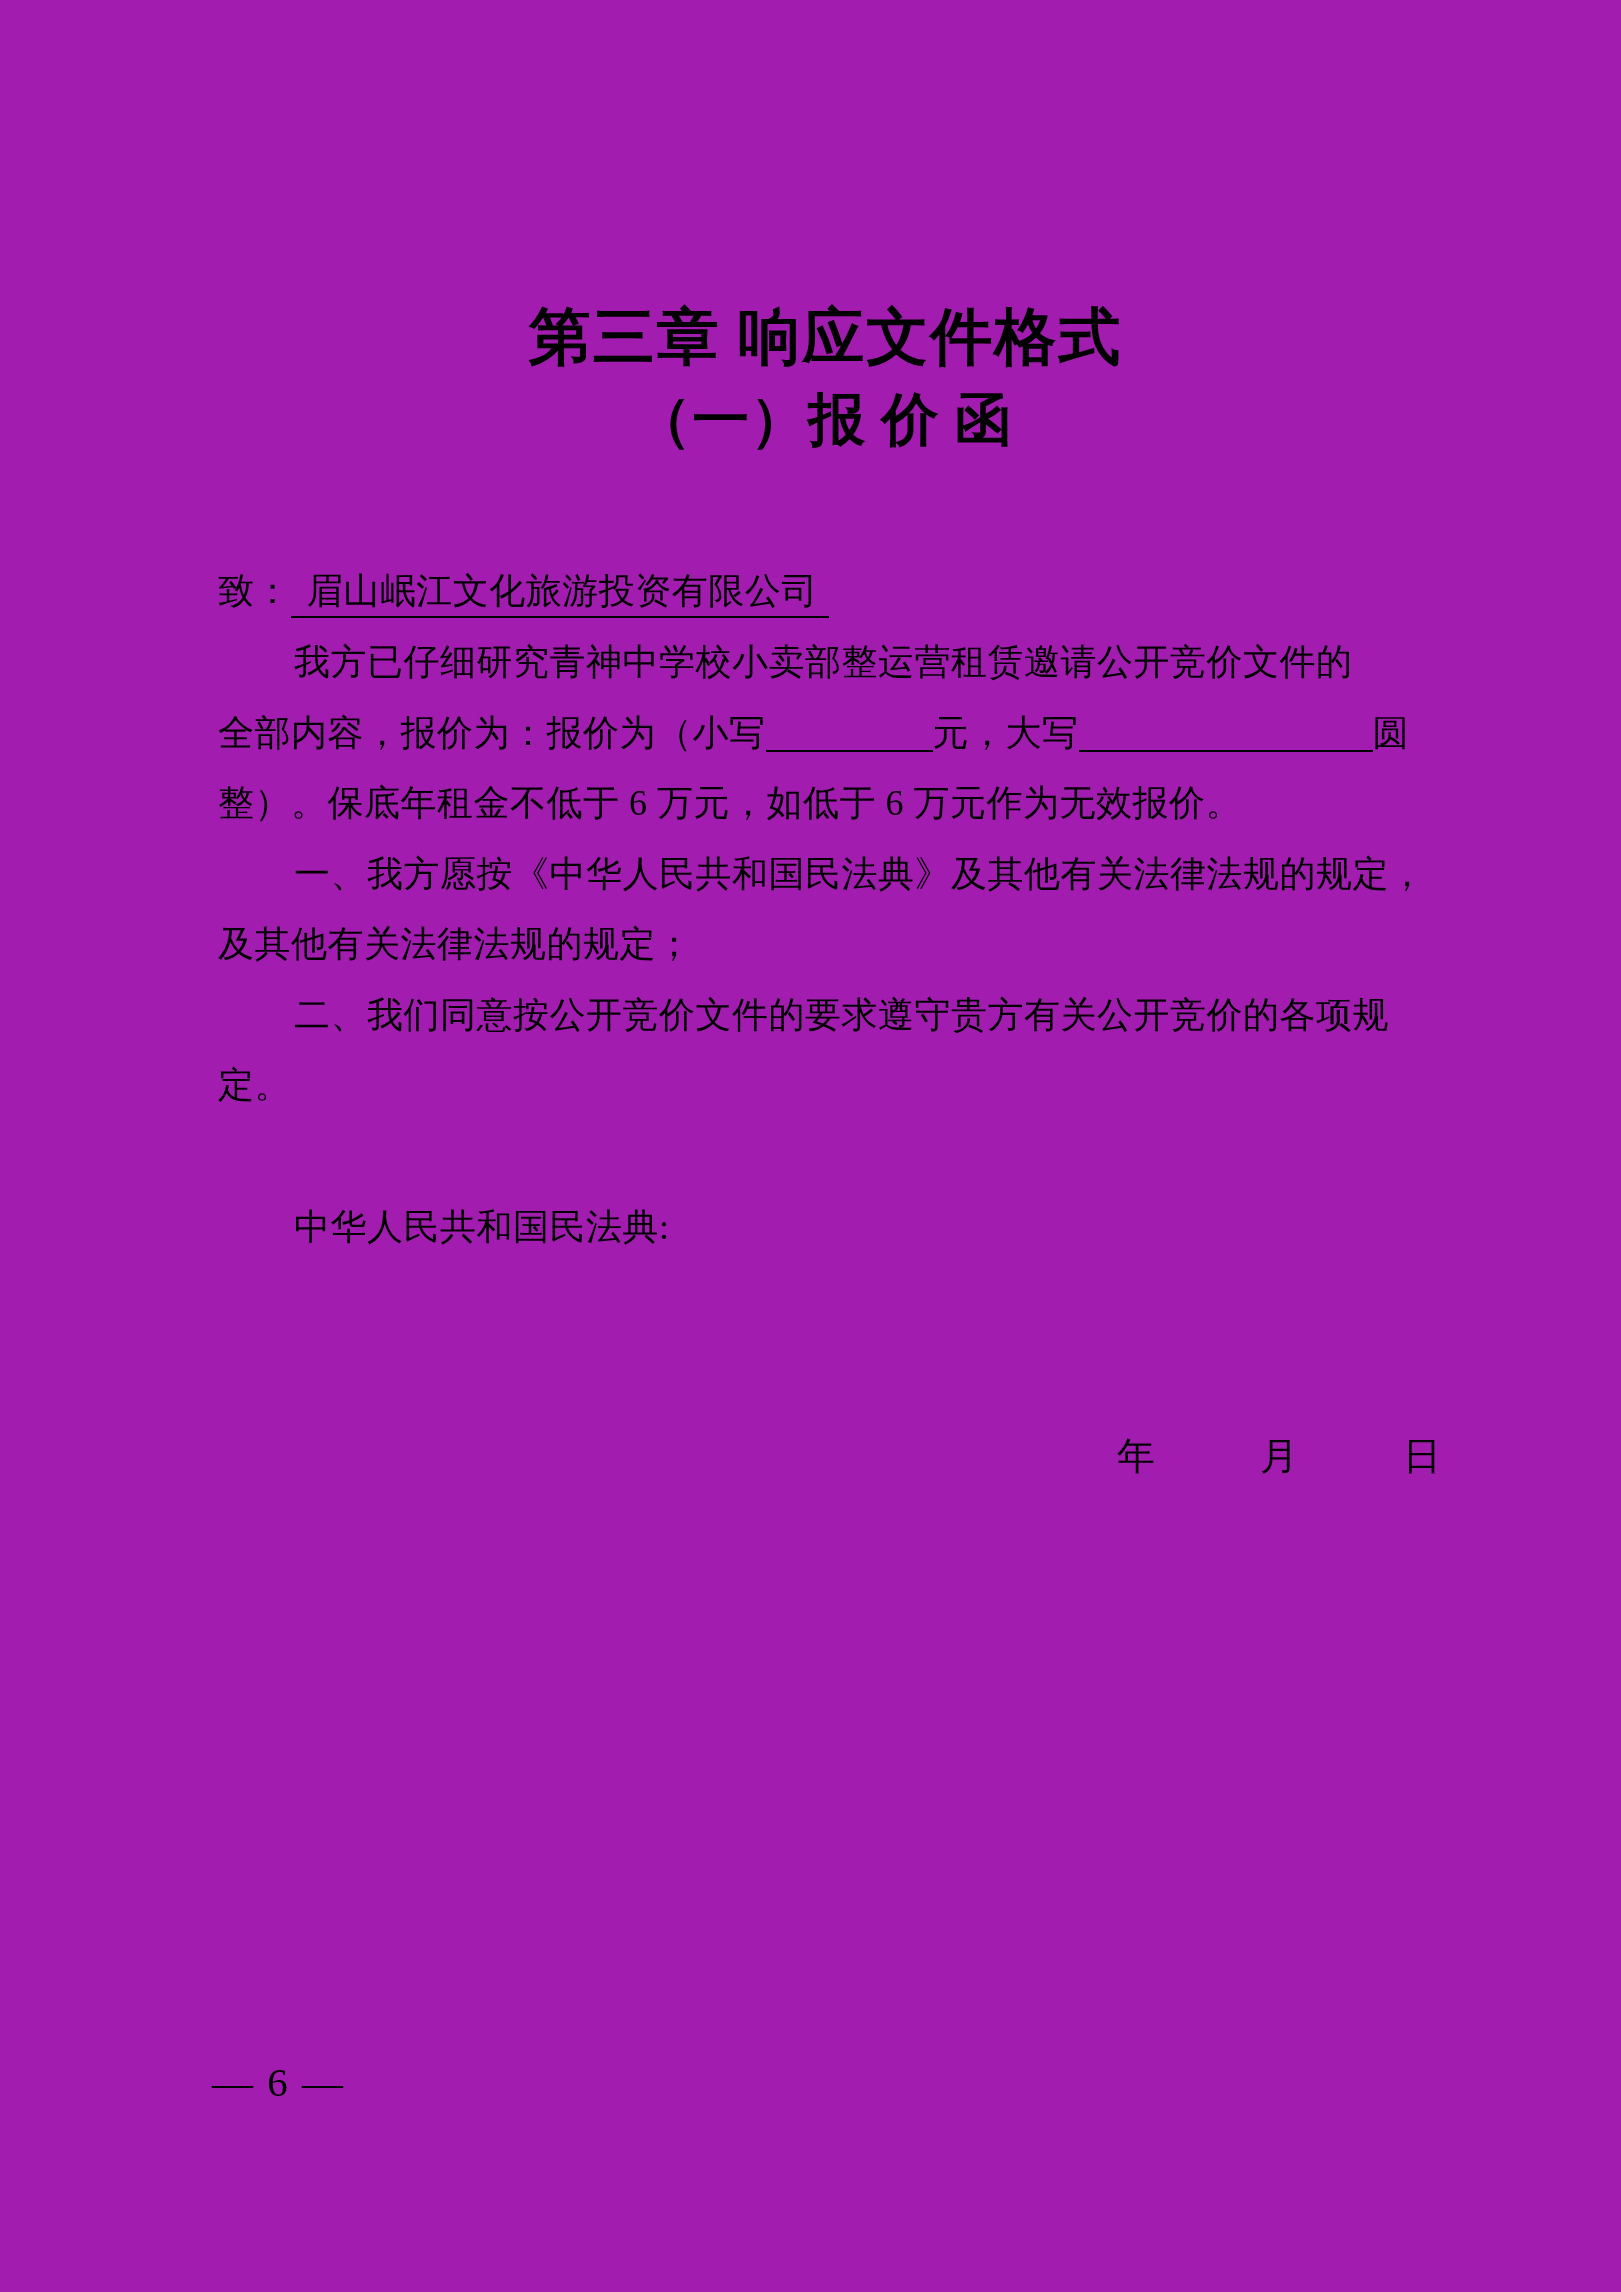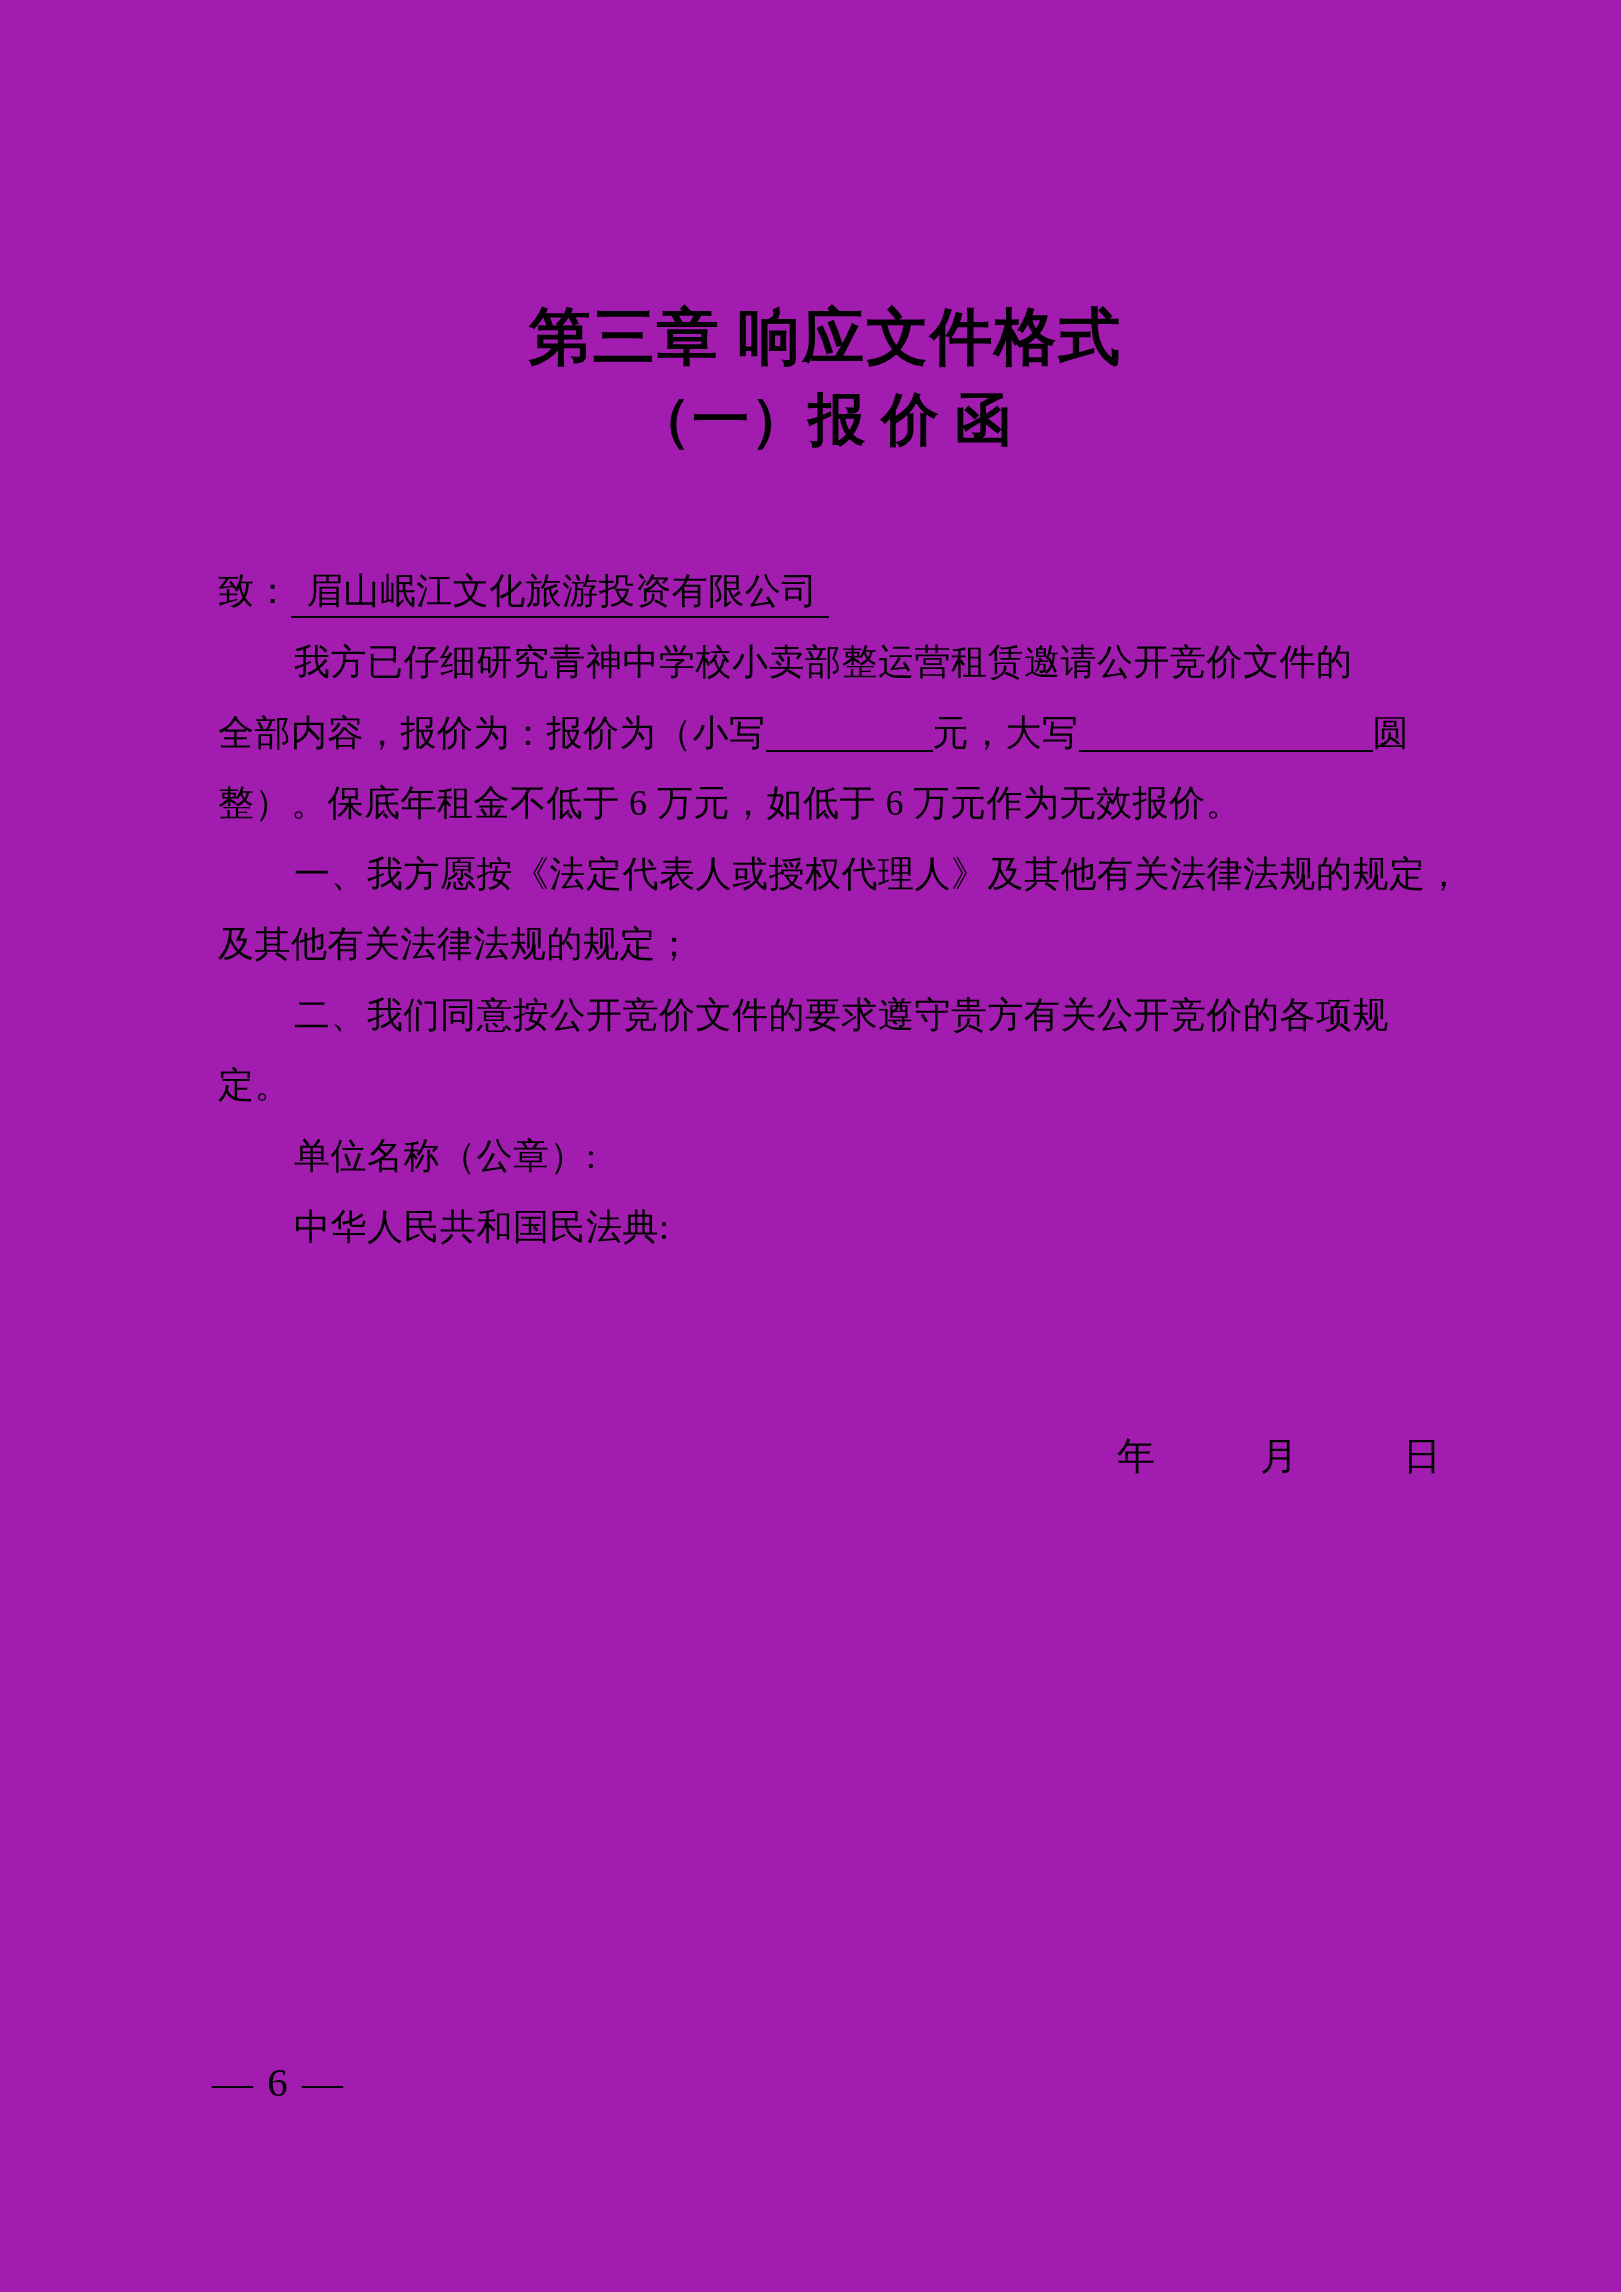--- a/index.html
+++ b/index.html
@@ -101,29 +101,28 @@
   <div class="section-title">（一）报 价 函</div>
 
   <div class="bline t1"><span>致：</span><span class="uline">眉山岷江文化旅游投资有限公司</span></div>
 
   <div class="bline t2 indent">我方已仔细研究青神中学校小卖部整运营租赁邀请公开竞价文件的</div>
 
   <div class="bline t3"><span>全部内容，报价为：报价为（小写</span><span class="blank blank-sm"></span><span>元，大写</span><span class="blank blank-lg"></span><span>圆</span></div>
 
   <div class="bline t4">整）。保底年租金不低于 6 万元，如低于 6 万元作为无效报价。</div>
 
-  <div class="bline t5 indent">一、我方愿按《法定代表人或授权代理人》及其他有关法律法规的规定，</div>
+  <div class="bline t5 indent">一、我方愿按《中华人民共和国民法典》及其他有关法律法规的规定，</div>
 
   <div class="bline t6">及其他有关法律法规的规定；</div>
 
   <div class="bline t7 indent">二、我们同意按公开竞价文件的要求遵守贵方有关公开竞价的各项规</div>
 
   <div class="bline t8">定。</div>
 
-  <div class="bline t9 indent">单位名称（公章）:</div>
 
   <div class="bline t10 indent">中华人民共和国民法典:</div>
 
   <div class="date-line">
     <span>年</span>
     <span>月</span>
     <span>日</span>
   </div>
 
   <div class="page-footer">— 6 —</div>

